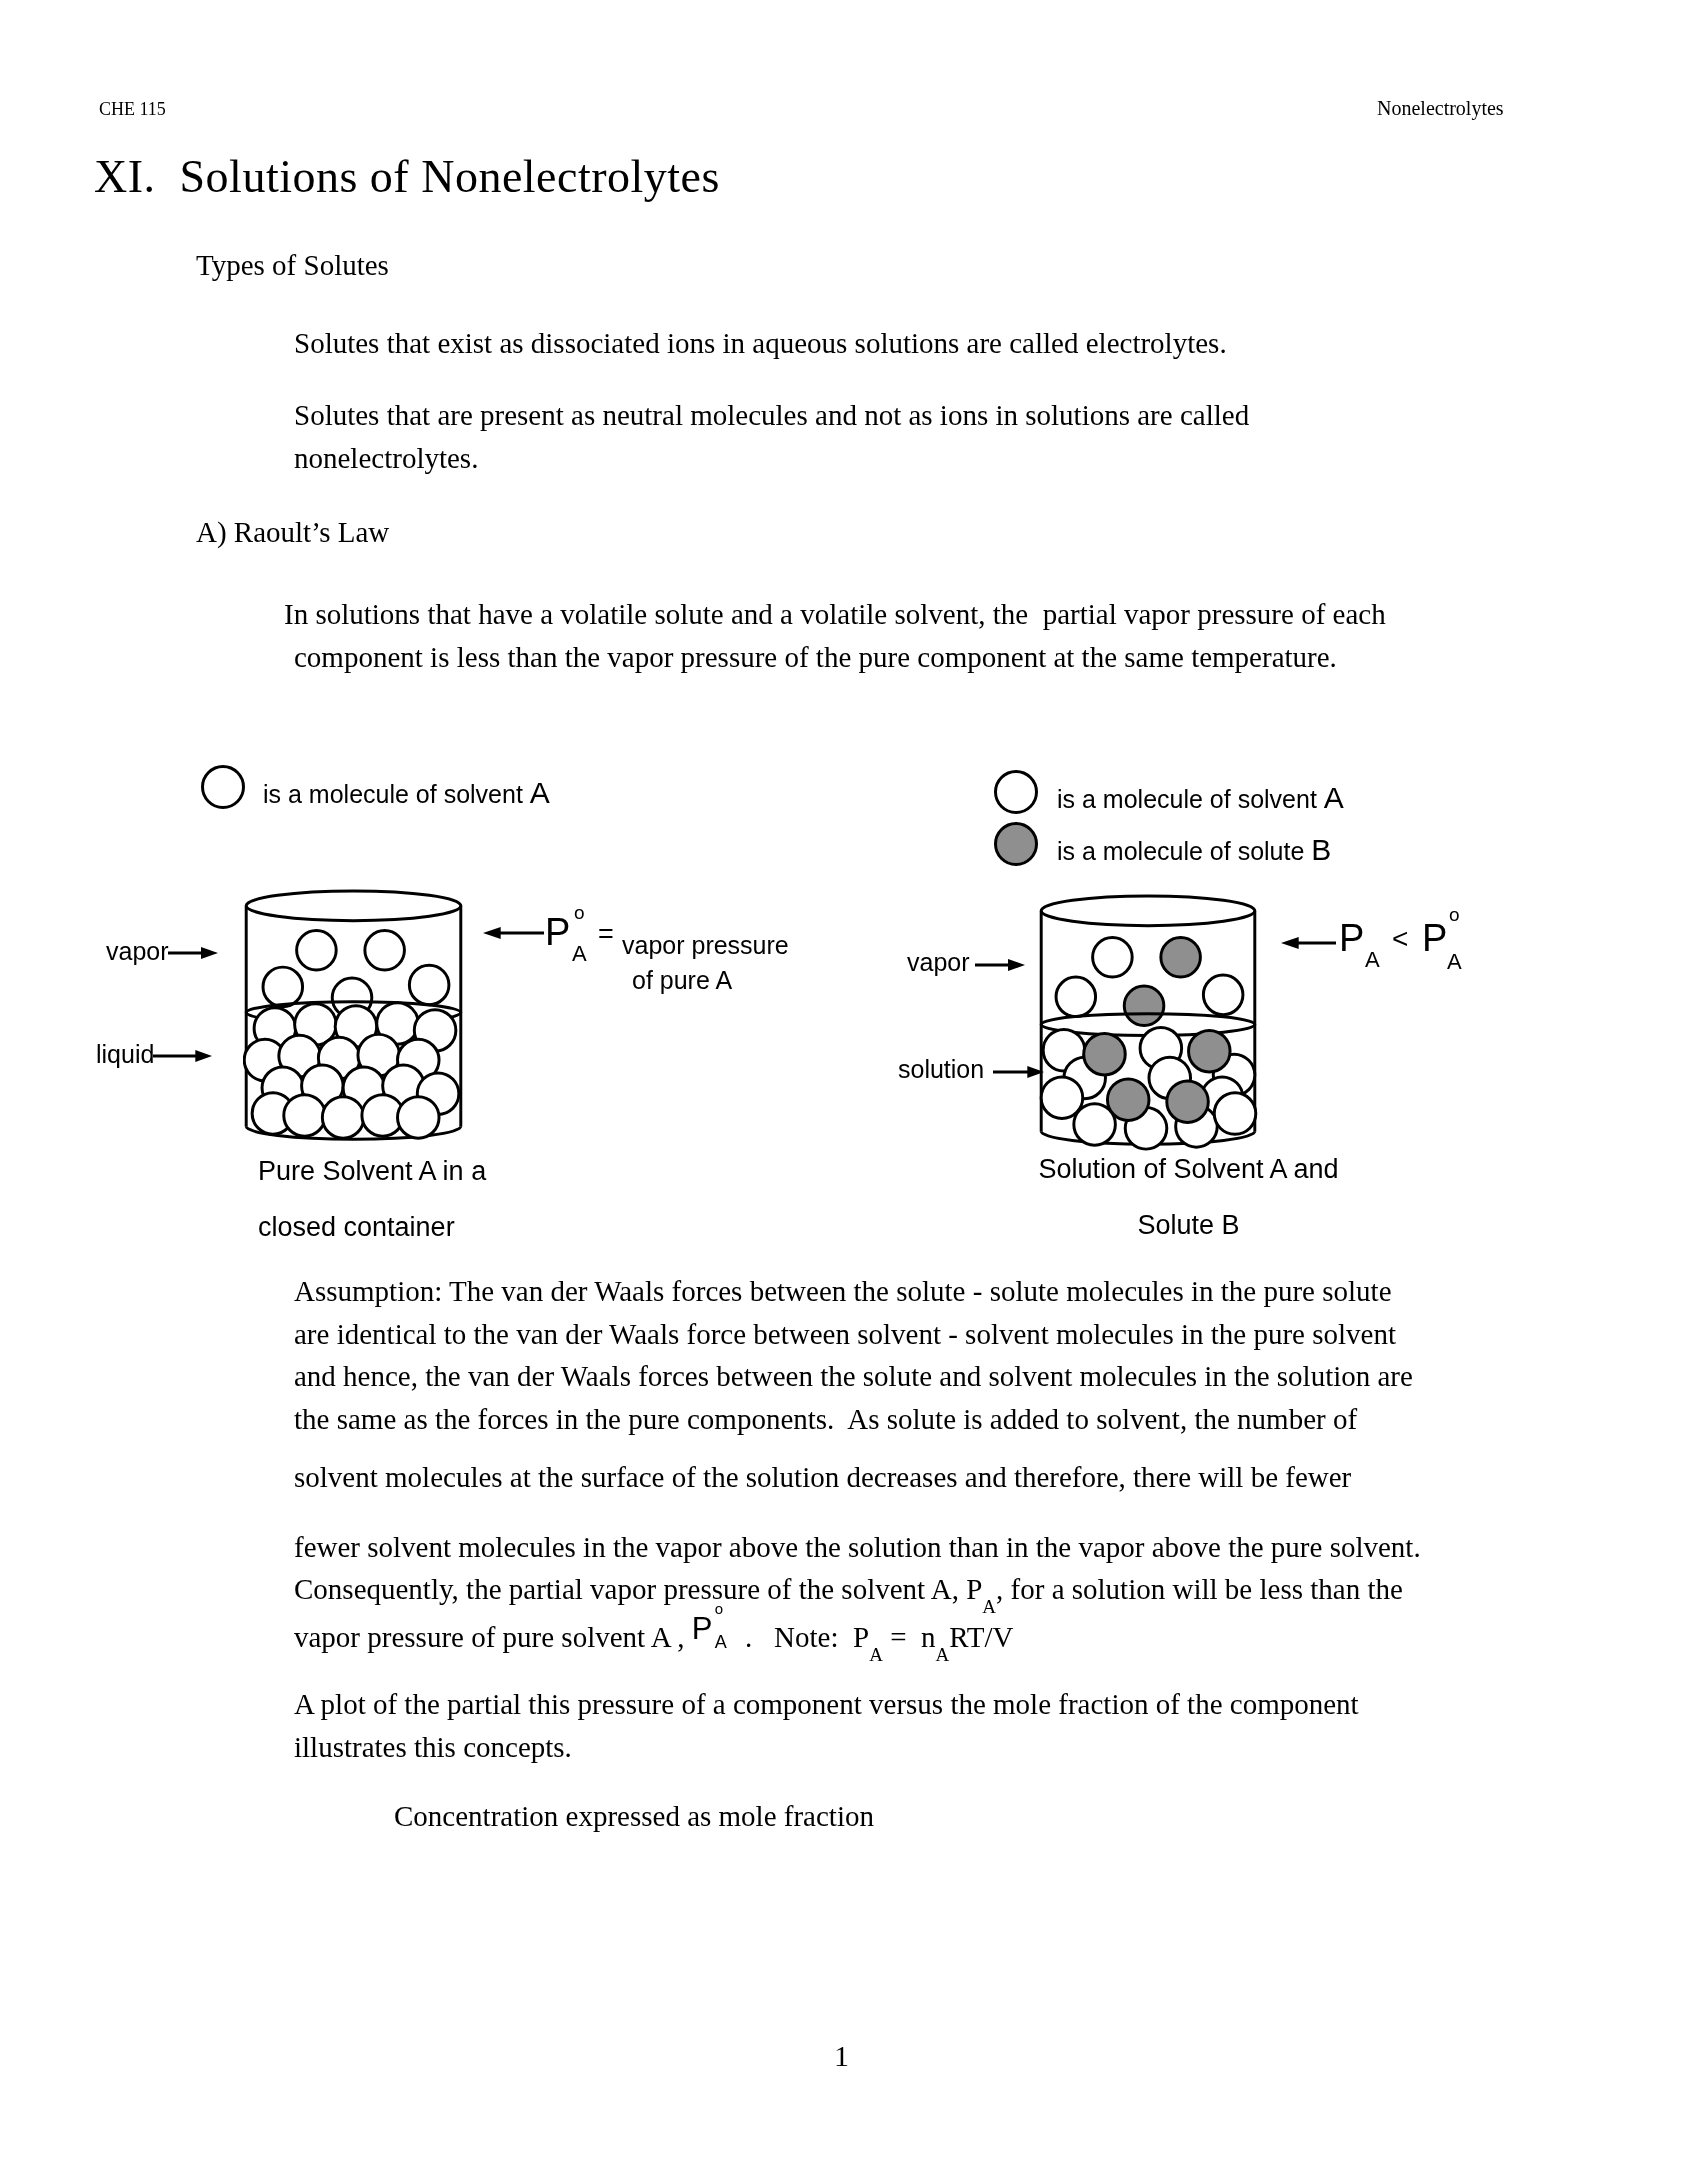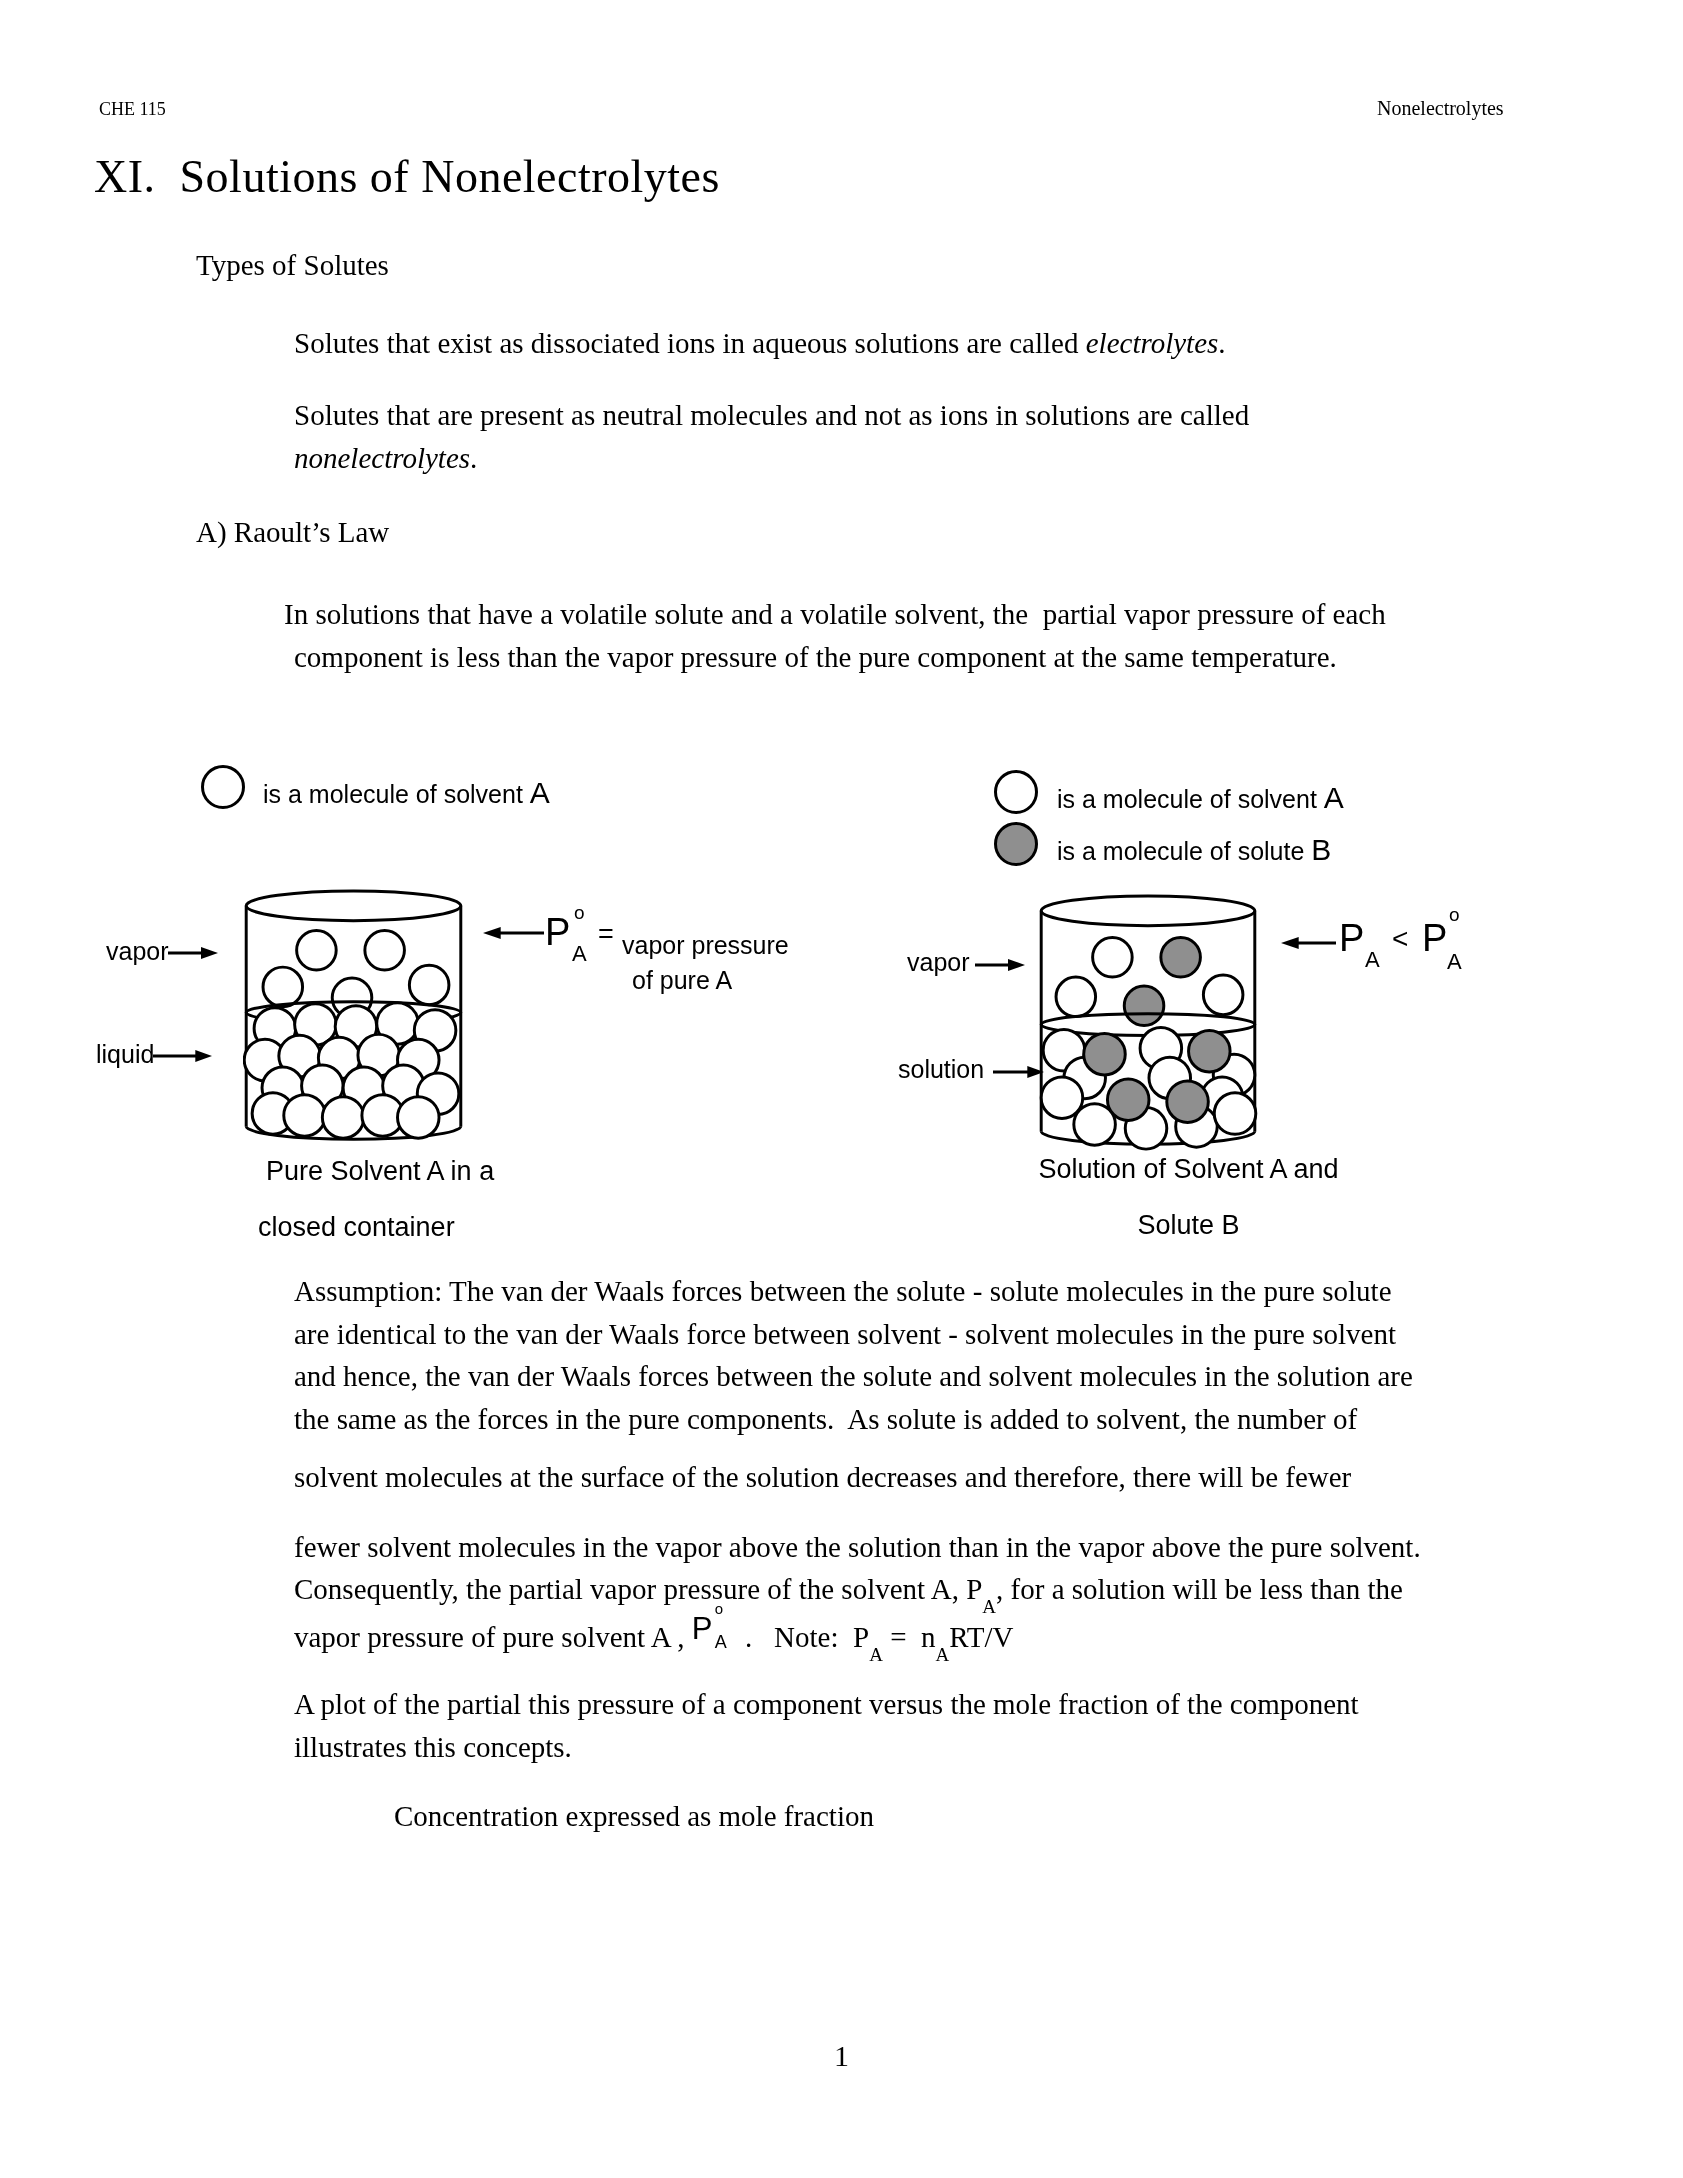--- a/index.html
+++ b/index.html
@@ -6,21 +6,21 @@
   .page{
     position:relative;width:1683px;height:2178px;background:#ffffff;
     font-family:"Liberation Serif", serif;color:#000;overflow:hidden;
   }
   .abs{position:absolute;white-space:pre;}
   .sans{font-family:"Liberation Sans", sans-serif;}
   .hdr{font-size:18px;}
   .title{font-size:46px;letter-spacing:0.5px;}
   .h2{font-size:29px;}
   .body-line{font-size:29px;line-height:43px;}
-  .ital{font-style:italic;}
+  .ital{}
   sub.t{font-size:19px;position:relative;top:7px;line-height:0;}
   
   .legend-circle{position:absolute;width:44px;height:44px;border:3px solid #000;border-radius:50%;background:#fff;box-sizing:border-box;}
   .legend-circle.gray{background:var(--solute-gray,#8f8f8f);}
   .legend-text{font-size:25px;}
   .legend-sym{font-size:30px;}
   
   .dlabel{font-size:25px;}
   .caption{font-size:27px;}
   
@@ -182,21 +182,21 @@
         <polygon class="arrowhead" points="0,8 18,2 18,14"></polygon>
     </svg>
     <span class="abs fP" style="left:58px;top:10px;">P</span>
     <span class="abs fsub" style="left:84px;top:40px;">A</span>
     <span class="abs flt" style="left:111px;top:16px;">&lt;</span>
     <span class="abs fP" style="left:141px;top:10px;">P</span>
     <span class="abs fsup" style="left:168px;top:-4px;">o</span>
     <span class="abs fsub" style="left:166px;top:42px;">A</span>
   </div>
 
-  <div class="abs sans caption" style="left:258px;top:1156px;margin-left:8px;">Pure Solvent A in a</div>
+  <div class="abs sans caption" style="left:258px;top:1156px;">Pure Solvent A in a</div>
   <div class="abs sans caption" style="left:258px;top:1212px;">closed container</div>
   <div class="abs sans caption" style="left:1025px;top:1154px;width:327px;text-align:center;">Solution of Solvent A and</div>
   <div class="abs sans caption" style="left:1025px;top:1210px;width:327px;text-align:center;">Solute B</div>
 
   <div class="abs body-line" style="left:294px;top:1270px;">Assumption: The van der Waals forces between the solute - solute molecules in the pure solute</div>
   <div class="abs body-line" style="left:294px;top:1313px;">are identical to the van der Waals force between solvent - solvent molecules in the pure solvent</div>
   <div class="abs body-line" style="left:294px;top:1355px;">and hence, the van der Waals forces between the solute and solvent molecules in the solution are</div>
   <div class="abs body-line" style="left:294px;top:1398px;">the same as the forces in the pure components.  As solute is added to solvent, the number of</div>
   <div class="abs body-line" style="left:294px;top:1440px;margin-top:16px;">solvent molecules at the surface of the solution decreases and therefore, there will be fewer</div>
   <div class="abs body-line" style="left:294px;top:1526px;">fewer solvent molecules in the vapor above the solution than in the vapor above the pure solvent.</div>

